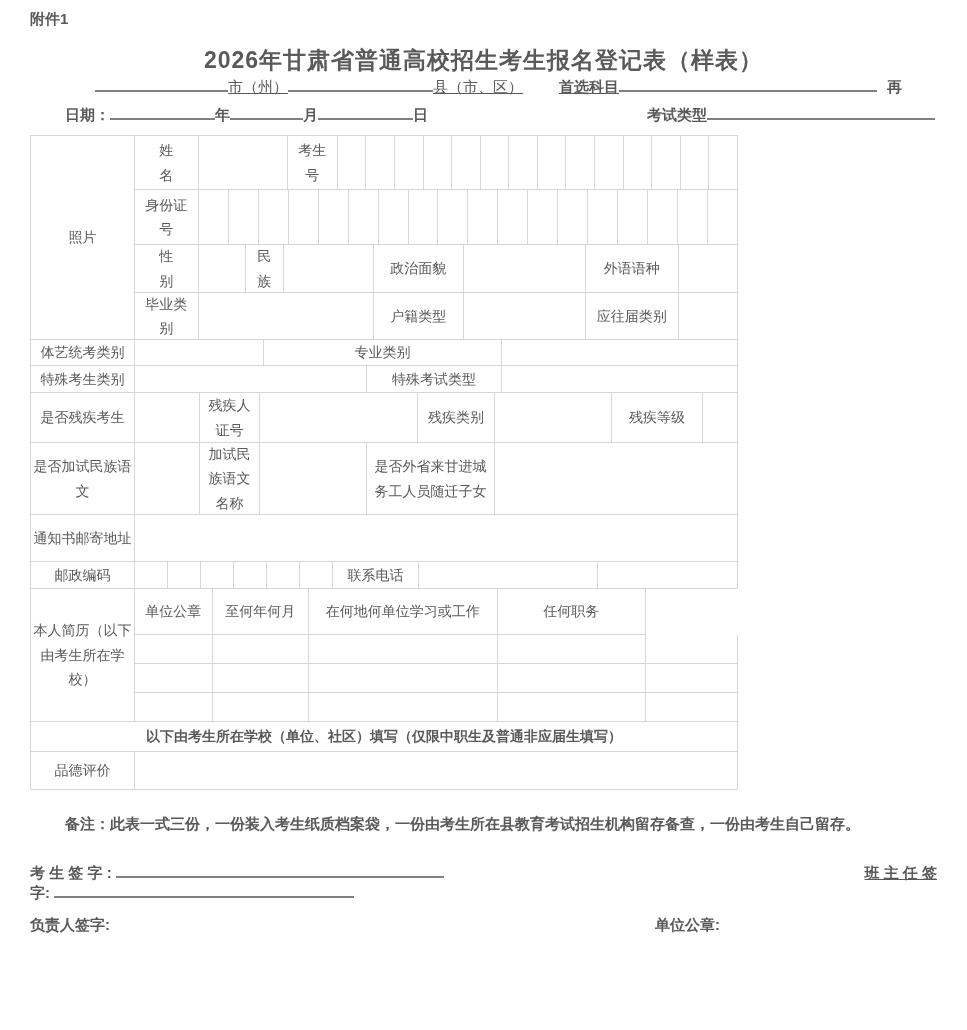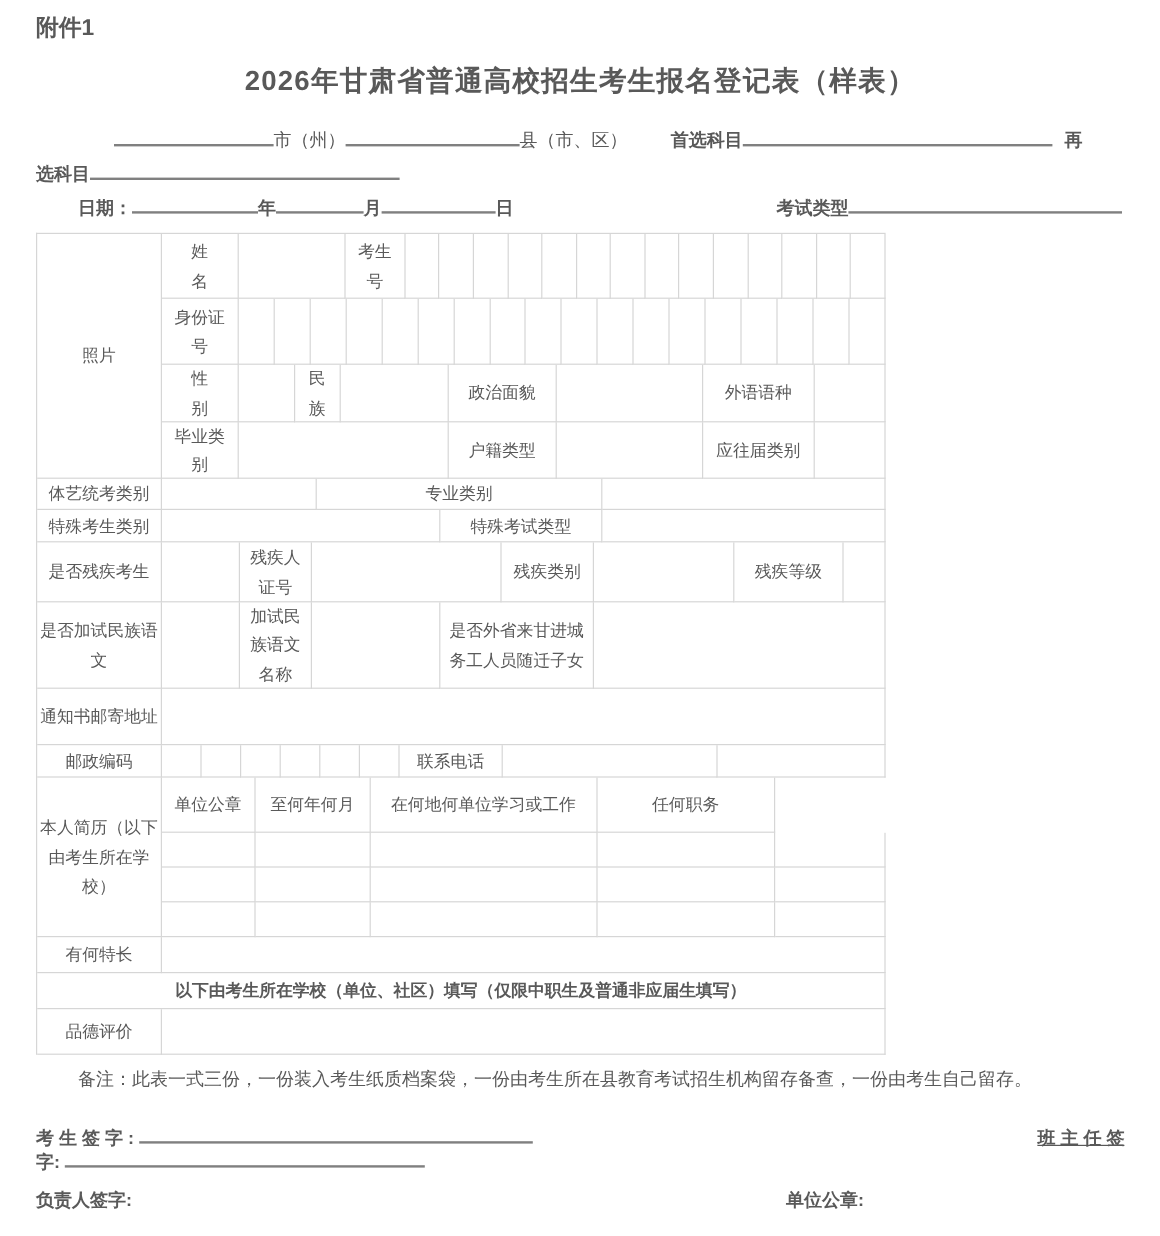--- a/index.html
+++ b/index.html
@@ -4,25 +4,25 @@
 <style>
   * { box-sizing: border-box; margin: 0; padding: 0; }
   html,body { background:#fff; }
   body {
     font-family: "Liberation Sans", "DejaVu Sans", sans-serif;
     color:#595959;
   }
   .page { position:relative; width:967px; height:1030px; background:#fff; overflow:hidden; }
   .content { padding:10px 30px 0 30px; }
 
-  .attach { font-size:19px; font-weight:bold; }
+  .attach { font-size:15px; font-weight:bold; }
   .title { text-align:center; font-size:23px; font-weight:bold; letter-spacing:1px; margin-top:16px; }
 
   .hline { position:relative; font-size:15px; height:22px; line-height:22px; white-space:nowrap; }
-  .hline1 { margin-top:24px; padding-left:65px; }
+  .hline1 { padding-left:65px;text-decoration:underline; }
   .hline2 { margin-top:6px; }
   .hline3 { margin-top:6px; margin-bottom:9px; padding-left:35px; }
   .b { font-weight:bold; }
   .ul { display:inline-block; border-bottom:2px solid #808080; height:14px; vertical-align:baseline; }
   .abs-right { position:absolute; right:35px; top:0; }
   .abs-right0 { position:absolute; right:2px; top:0; }
 
   
   .t { width:708px; border-top:1px solid #d6d6d6; border-left:1px solid #d6d6d6; font-size:14px; }
   .r { display:flex; }
@@ -31,21 +31,21 @@
     border-right:1px solid #d6d6d6; border-bottom:1px solid #d6d6d6;
     display:flex; align-items:center; justify-content:center;
     text-align:center; line-height:1.75; padding:1px 2px;
   }
   .f1 { flex:1; }
   .w1 .inner { width:1.3em; }   
   .w2 .inner { width:2.3em; }   
   .w4 .inner { width:4.35em; }  
   .notice { font-weight:bold; }
 
-  .note { font-size:15px; font-weight:normal; margin-top:11px; padding-left:35px; }
+  .note { font-size:15px; font-weight:bold; margin-top:25px; padding-left:35px; }
 
   .sig { position:relative; margin-top:30px; font-size:15px; height:100px; }
   .sig .row1 { position:absolute; left:0; top:0; }
   .sig .row2 { position:absolute; left:0; top:20px; }
   .sig .row3 { position:absolute; left:0; top:52px; }
   .sig .seal { position:absolute; left:625px; top:52px; }
   .sig .teacher { position:absolute; right:0; top:0;text-decoration:underline; }
   .sig .b { font-weight:bold; }
 </style>
 </head>
@@ -53,23 +53,20 @@
 
 <div class="page">
 <div class="content">
 
   <div class="attach">附件1</div>
   <div class="title">2026年甘肃省普通高校招生考生报名登记表（样表）</div>
 
   <div class="hline hline1">
     <span class="ul" style="width:133px"></span><span>市（州）</span><span class="ul" style="width:145px"></span><span>县（市、区）</span><span class="b" style="margin-left:36px">首选科目</span><span class="ul" style="width:258px"></span><span class="b abs-right">再</span>
   </div>
-  <div class="hline hline2">
-    <span class="b">选科目</span><span class="ul" style="width:258px"></span>
-  </div>
   <div class="hline hline3">
     <span class="b">日期：</span><span class="ul" style="width:105px"></span><span class="b">年</span><span class="ul" style="width:73px"></span><span class="b">月</span><span class="ul" style="width:95px"></span><span class="b">日</span>
     <span class="abs-right0"><span class="b">考试类型</span><span class="ul" style="width:228px"></span></span>
   </div>
 
   <div class="t">
 
     <div class="r">
       <div class="c" style="width:104px;height:204px">
             <span class="inner">照片</span>
@@ -278,26 +275,20 @@
         <div class="r" style="height:29px">
           <div class="c" style="width:78px"></div>
           <div class="c" style="width:96px"></div>
           <div class="c" style="width:189px"></div>
           <div class="c" style="width:148px"></div>
           <div class="c f1"></div>
         </div>
       </div>
     </div>
 
-    <div class="r" style="height:30px">
-      <div class="c" style="width:104px">
-            <span>有何特长</span>
-          </div>
-      <div class="c f1"></div>
-    </div>
 
 
     <div class="r" style="height:30px">
       <div class="c f1 notice">
             <span>以下由考生所在学校（单位、社区）填写（仅限中职生及普通非应届生填写）</span>
           </div>
     </div>
 
     <div class="r" style="height:38px">
       <div class="c" style="width:104px">

